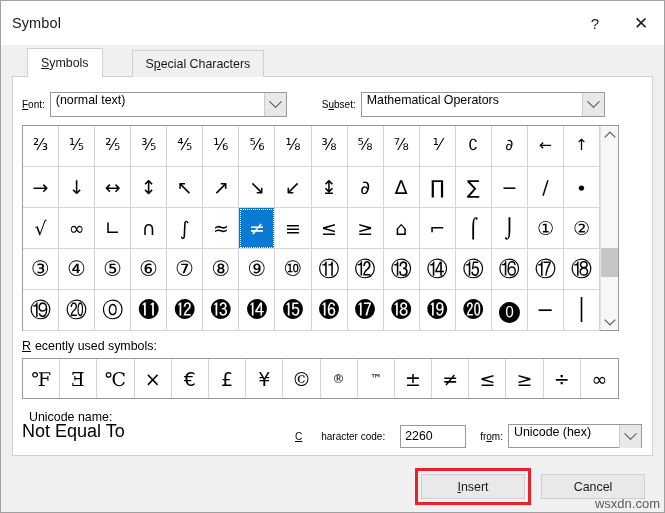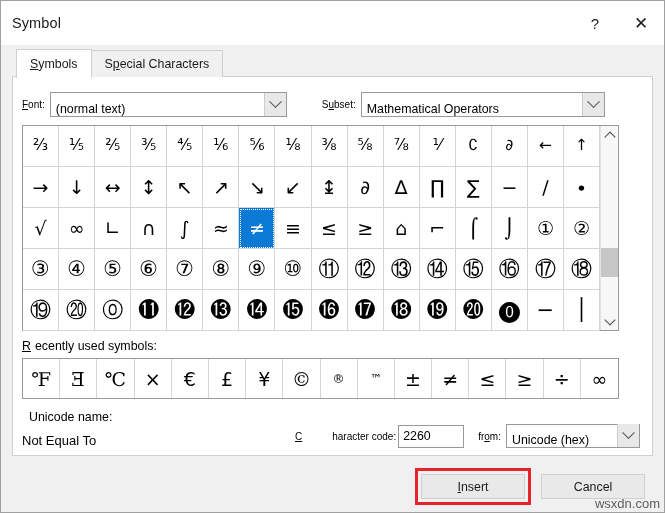--- a/index.html
+++ b/index.html
@@ -69,26 +69,27 @@
   
   .dlg-body {
     flex: 1;
     background: #f0f0f0;
     position: relative;
     padding: 0;
   }
 
   .tabstrip {
     position: absolute;
-    left: 15px;
+    left: 26px;
     top: 4px;
     height: 28px;
     display: flex;
-    align-items: center;
+    align-items: flex-end;
     z-index: 3;
+    gap: 30px;
   }
   .tab {
     height: 27px;
     line-height: 27px;
     padding: 0 13px;
     font-size: 12.4px;
     box-sizing: border-box;
     border: 1px solid #d0d0d0;
     border-bottom: none;
     background: #f0f0f0;
@@ -133,21 +134,21 @@
     white-space: nowrap;
   }
   .lbl u { text-decoration: underline; }
 
   .combo {
     height: 25px;
     box-sizing: border-box;
     border: 1px solid #999999;
     background: #ffffff;
     display: flex;
-    align-items: flex-end;
+    align-items: flex-start;
     position: relative;
     cursor: default;
   }
   .combo .cval {
     flex: 1;
     padding-left: 5px;
     font-size: 12.4px;
     color: #000;
     overflow: hidden;
     white-space: nowrap;
@@ -293,41 +294,41 @@
   
   .uni-name-lbl {
     position: absolute;
     left: 16px;
     top: 333px;
     font-size: 12.4px;
   }
   .uni-name-val {
     position: absolute;
     left: 9px;
-    top: 356px;
-    font-size: 13px;
+    top: 344px;
+    font-size: 18px;
   }
   .charcode-row {
     position: absolute;
     left: 282px;
     top: 347px;
     height: 24px;
     display: flex;
     align-items: center;
   }
   .txtbox {
     width: 66px;
     height: 23px;
     box-sizing: border-box;
     border: 1px solid #999999;
     background: #fff;
     font-size: 12.4px;
     padding-left: 4px;
     line-height: 21px;
-    margin-left: 2px;
+    margin-left: 15px;
     color: #000;
     font-family: "Liberation Sans", sans-serif;
   }
   #from-combo { width: 134px; margin-left: 5px; height: 24px; }
 
   
   .footer {
     position: absolute;
     left: 0; right: 0; bottom: 0;
     height: 56px;
@@ -521,21 +522,21 @@
           <div class="rcell">≤</div>
           <div class="rcell">≥</div>
           <div class="rcell">÷</div>
           <div class="rcell">∞</div>
         </div>
 
       <div class="uni-name-lbl">Unicode name:</div>
       <div class="uni-name-val">Not Equal To</div>
 
       <div class="charcode-row">
-        <span class="lbl"><u>C</u><span style="margin-left: 16px; padding-left: 14px;">haracter code:</span></span>
+        <span class="lbl"><u>C</u><span style="margin-left: 5px; padding-left: 14px;">haracter code:</span></span>
         <input class="txtbox" id="charcode-input" value="2260" style="">
         <span class="lbl" style="margin-left:14px">fr<u>o</u>m:</span>
         <div class="combo" id="from-combo">
           <span class="cval">Unicode (hex)</span>
           <span class="carrow">
               <span class="chev"></span>
             </span>
         </div>
       </div>
 

